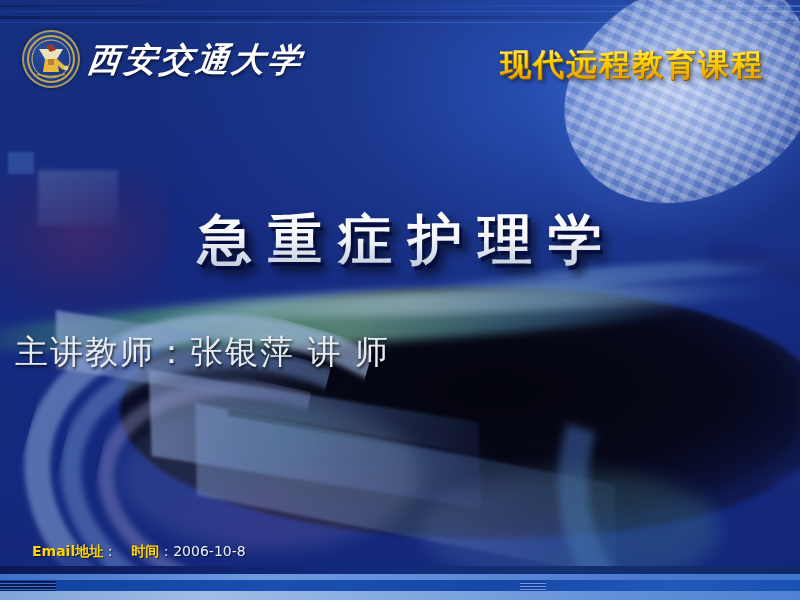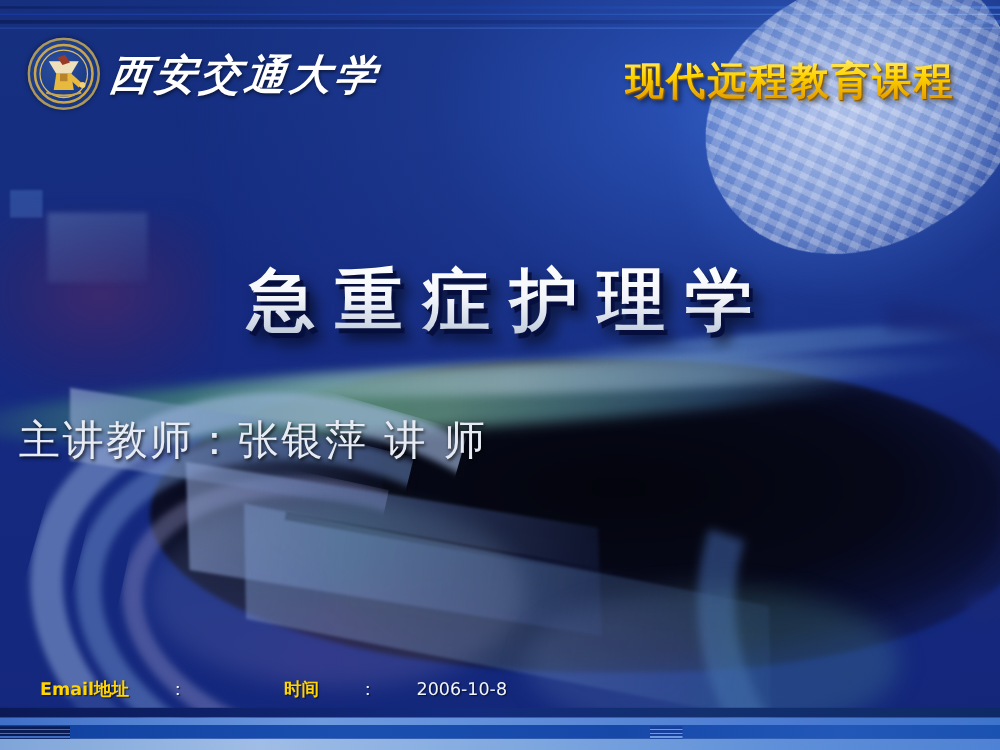--- a/index.html
+++ b/index.html
@@ -388,21 +388,20 @@
     white-space: nowrap;
   }
 
   .footer {
     position: absolute;
     left: 32px; top: 543px;
     font-size: 14px;
     white-space: nowrap;
     display: flex;
     align-items: baseline;
-    gap: 32px;
   }
   .f-label {
     color: #ffd400;
     font-weight: 700;
     text-shadow: 1px 1px 1px rgba(0,0,0,0.6);
   }
   .f-val {
     color: #f0f4fb;
     font-weight: 400;
     text-shadow: 1px 1px 1px rgba(0,0,0,0.6);

